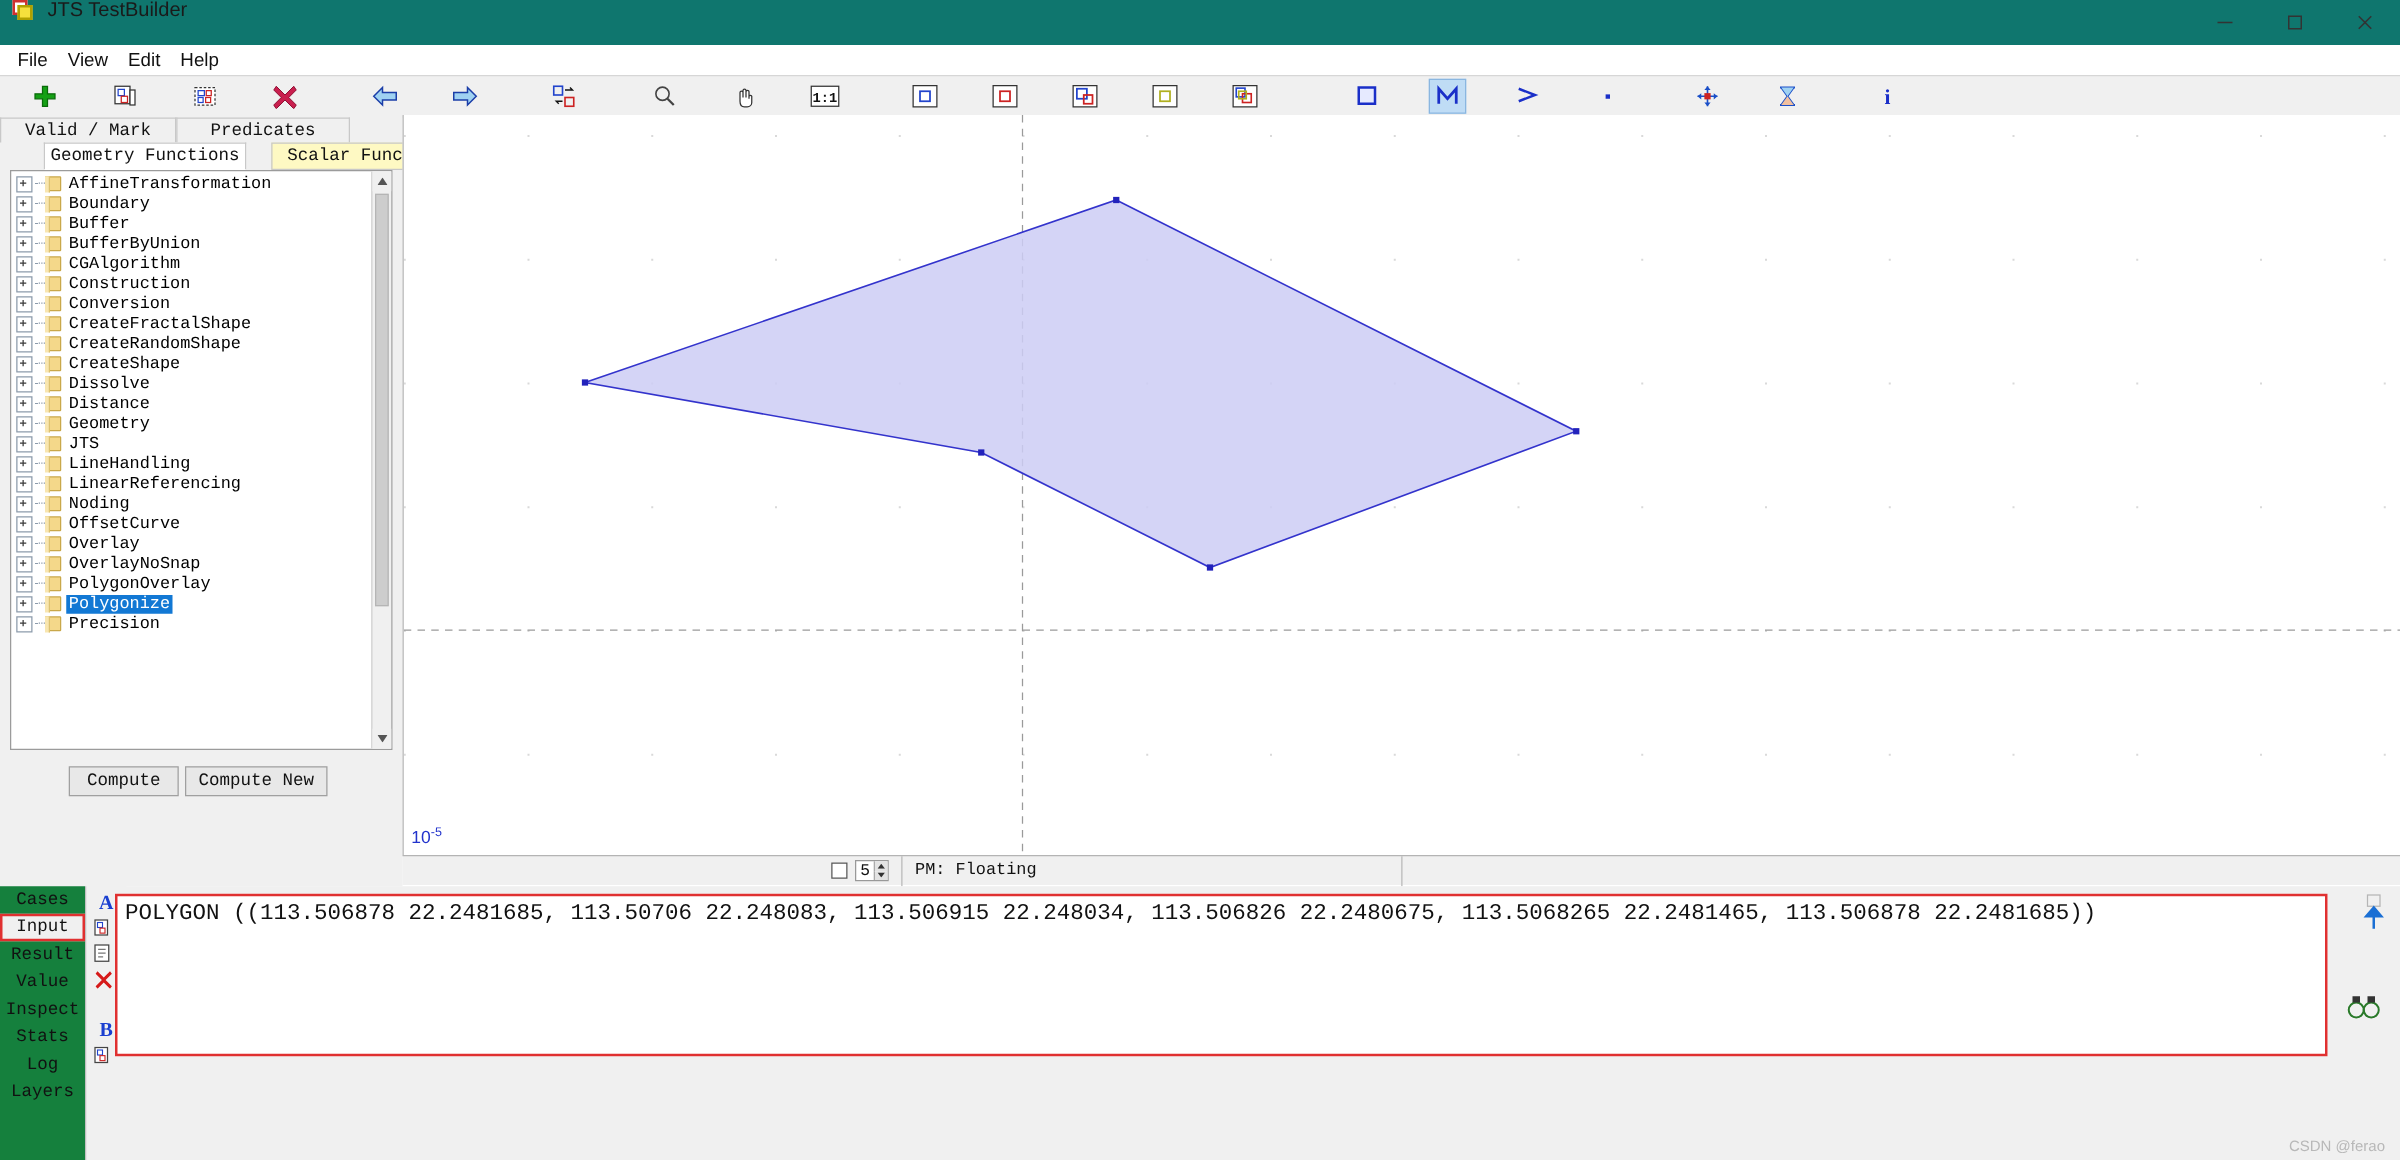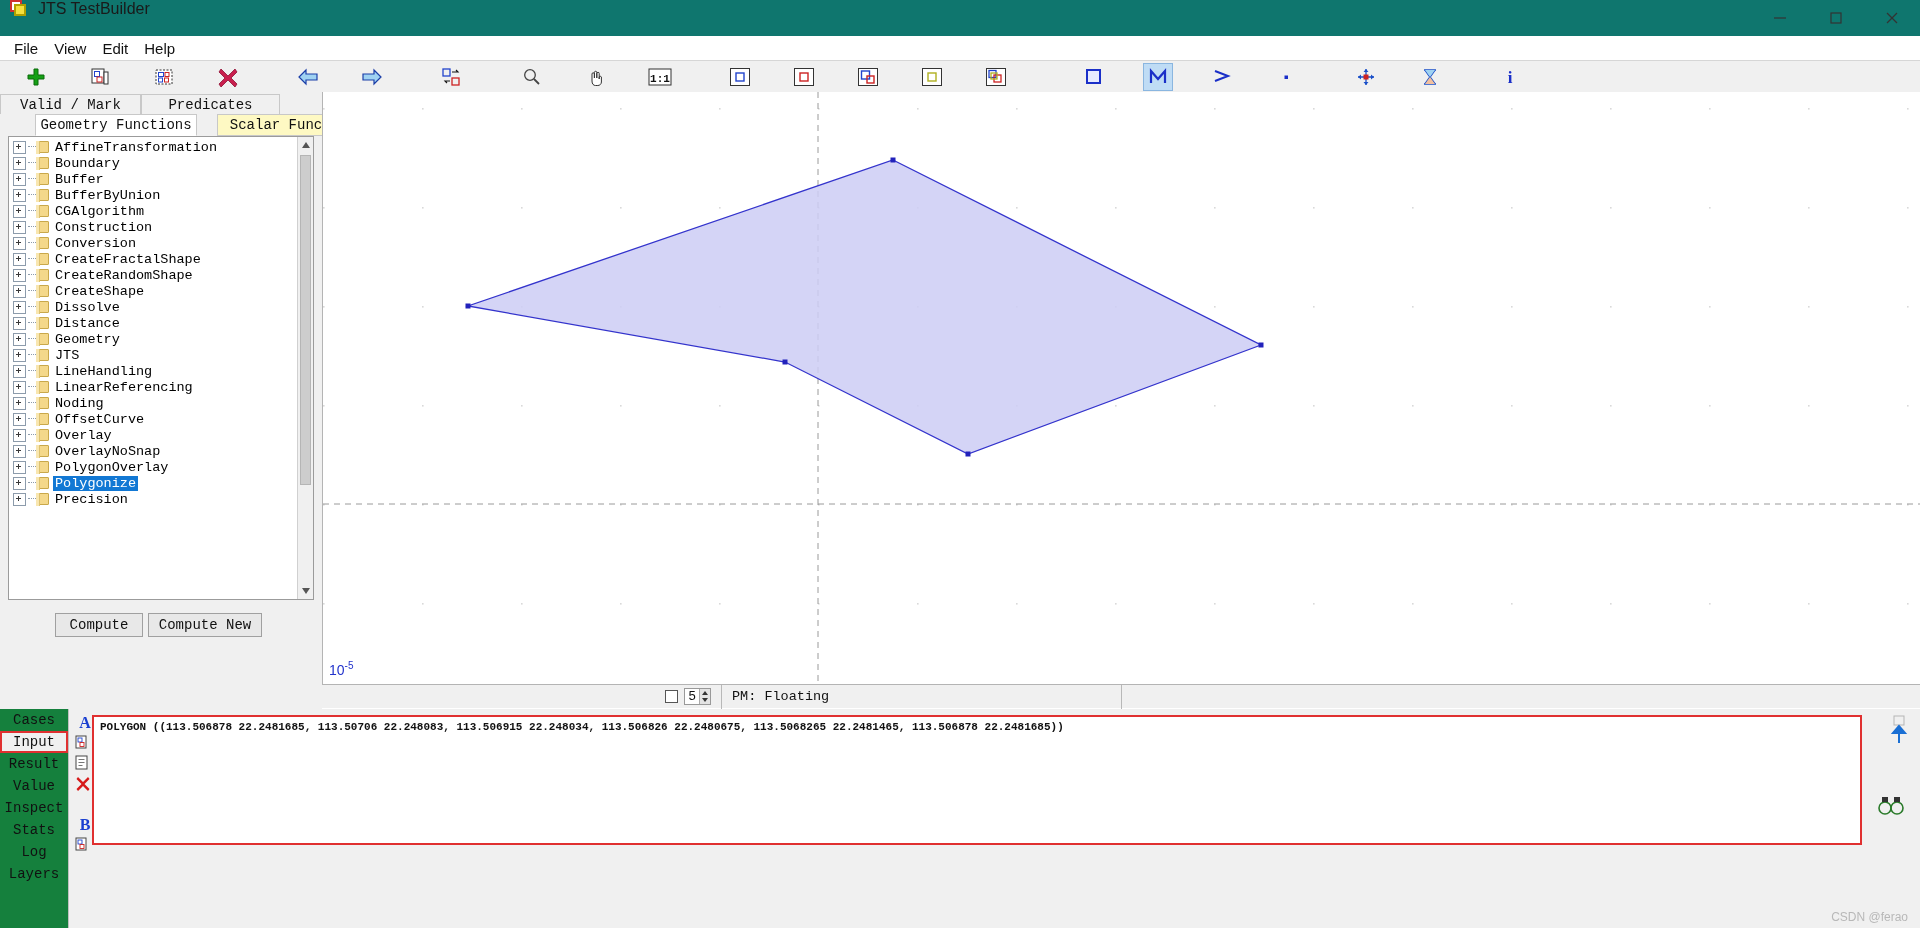--- a/index.html
+++ b/index.html
@@ -265,22 +265,22 @@
   .ab-icon {
     position: absolute; left: 6px; width: 18px; height: 16px;
   }
   
   #wkt-box {
     position: absolute; left: 92px; top: 6px; width: 1770px; height: 130px;
     background: #ffffff; border: 2px solid #e03030; box-sizing: border-box;
   }
   #wkt-text {
     position: absolute; left: 6px; top: 4px; right: 4px;
-    font-family: "Liberation Mono", monospace; font-size: 11px; color: #111;
-    white-space: nowrap; overflow: hidden; font-weight: bold;
+    font-family: "Liberation Mono", monospace; font-size: 18px; color: #111;
+    white-space: nowrap; overflow: hidden;
   }
   
   #right-btn-1 {
     position: absolute; right: 12px; top: 4px; width: 34px; height: 34px;
   }
   #right-btn-2 {
     position: absolute; right: 12px; top: 86px; width: 34px; height: 24px;
   }
   
   #watermark {

